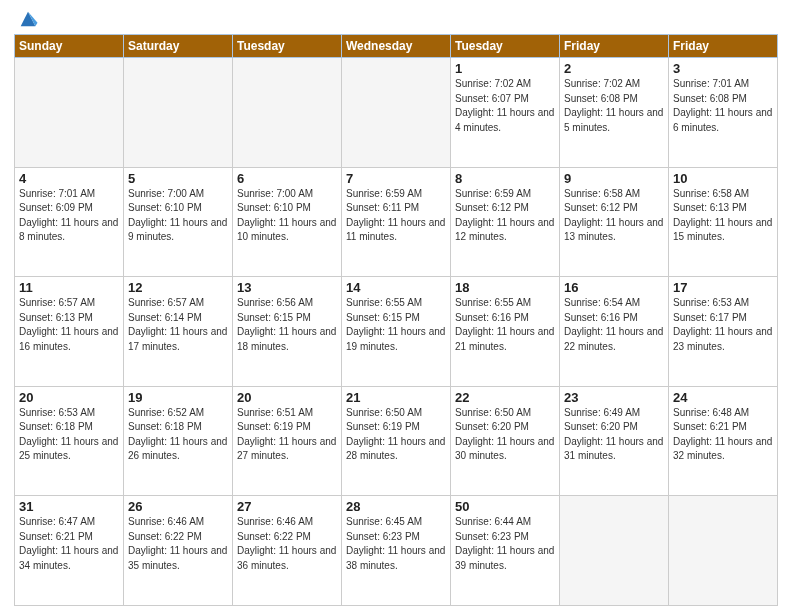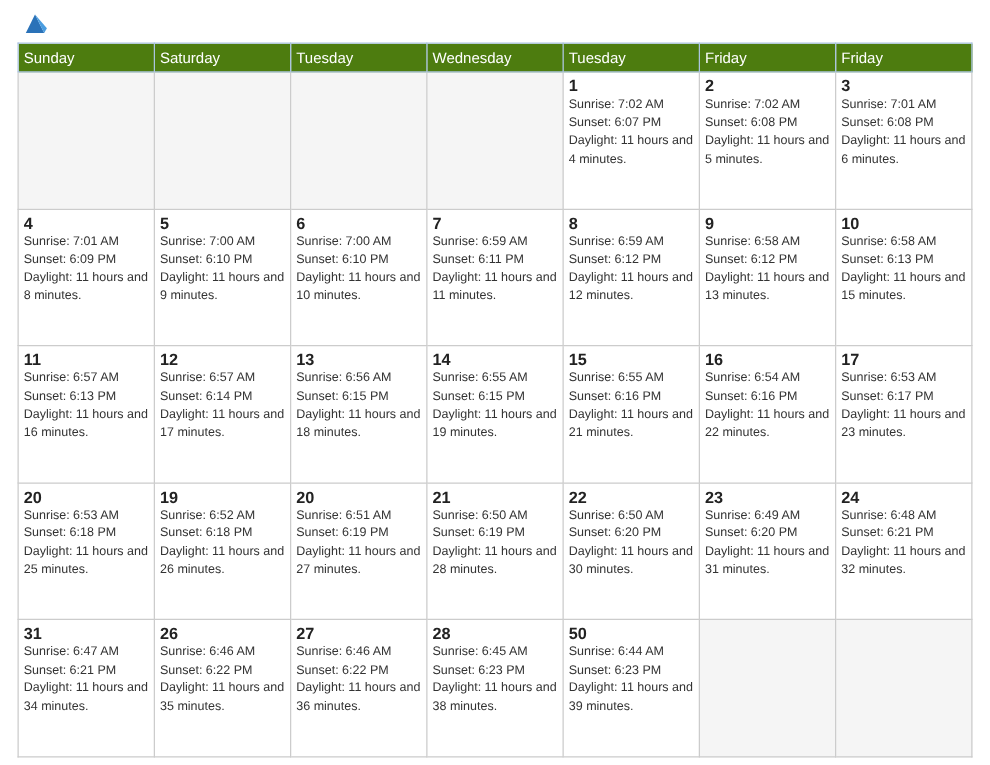--- a/index.html
+++ b/index.html
@@ -63,24 +63,24 @@
       color: #333;
       font-weight: normal;
     }
     .calendar {
       flex: 1;
       border-collapse: collapse;
       width: 100%;
       table-layout: fixed;
     }
     .calendar th {
-      background: #4d7c0f;
+      background: #a16207;
       color: #fff;
       font-size: 12px;
-      font-weight: normal;
+      font-weight: bold;
       padding: 4px 4px;
       text-align: left;
       border: 1px solid #aac4e0;
     }
     .calendar td {
       border: 1px solid #ccc;
       vertical-align: top;
       padding: 3px 4px;
       font-size: 9.5px;
       color: #333;
@@ -196,21 +196,21 @@
           </td>
           <td>
             <span class="day-num">13</span>
             <div class="sun-info">Sunrise: 6:56 AM<br>Sunset: 6:15 PM<br>Daylight: 11 hours and 18 minutes.</div>
           </td>
           <td>
             <span class="day-num">14</span>
             <div class="sun-info">Sunrise: 6:55 AM<br>Sunset: 6:15 PM<br>Daylight: 11 hours and 19 minutes.</div>
           </td>
           <td>
-            <span class="day-num">15</span>
+            <span class="day-num">18</span>
             <div class="sun-info">Sunrise: 6:55 AM<br>Sunset: 6:16 PM<br>Daylight: 11 hours and 21 minutes.</div>
           </td>
           <td>
             <span class="day-num">16</span>
             <div class="sun-info">Sunrise: 6:54 AM<br>Sunset: 6:16 PM<br>Daylight: 11 hours and 22 minutes.</div>
           </td>
           <td>
             <span class="day-num">17</span>
             <div class="sun-info">Sunrise: 6:53 AM<br>Sunset: 6:17 PM<br>Daylight: 11 hours and 23 minutes.</div>
           </td>

